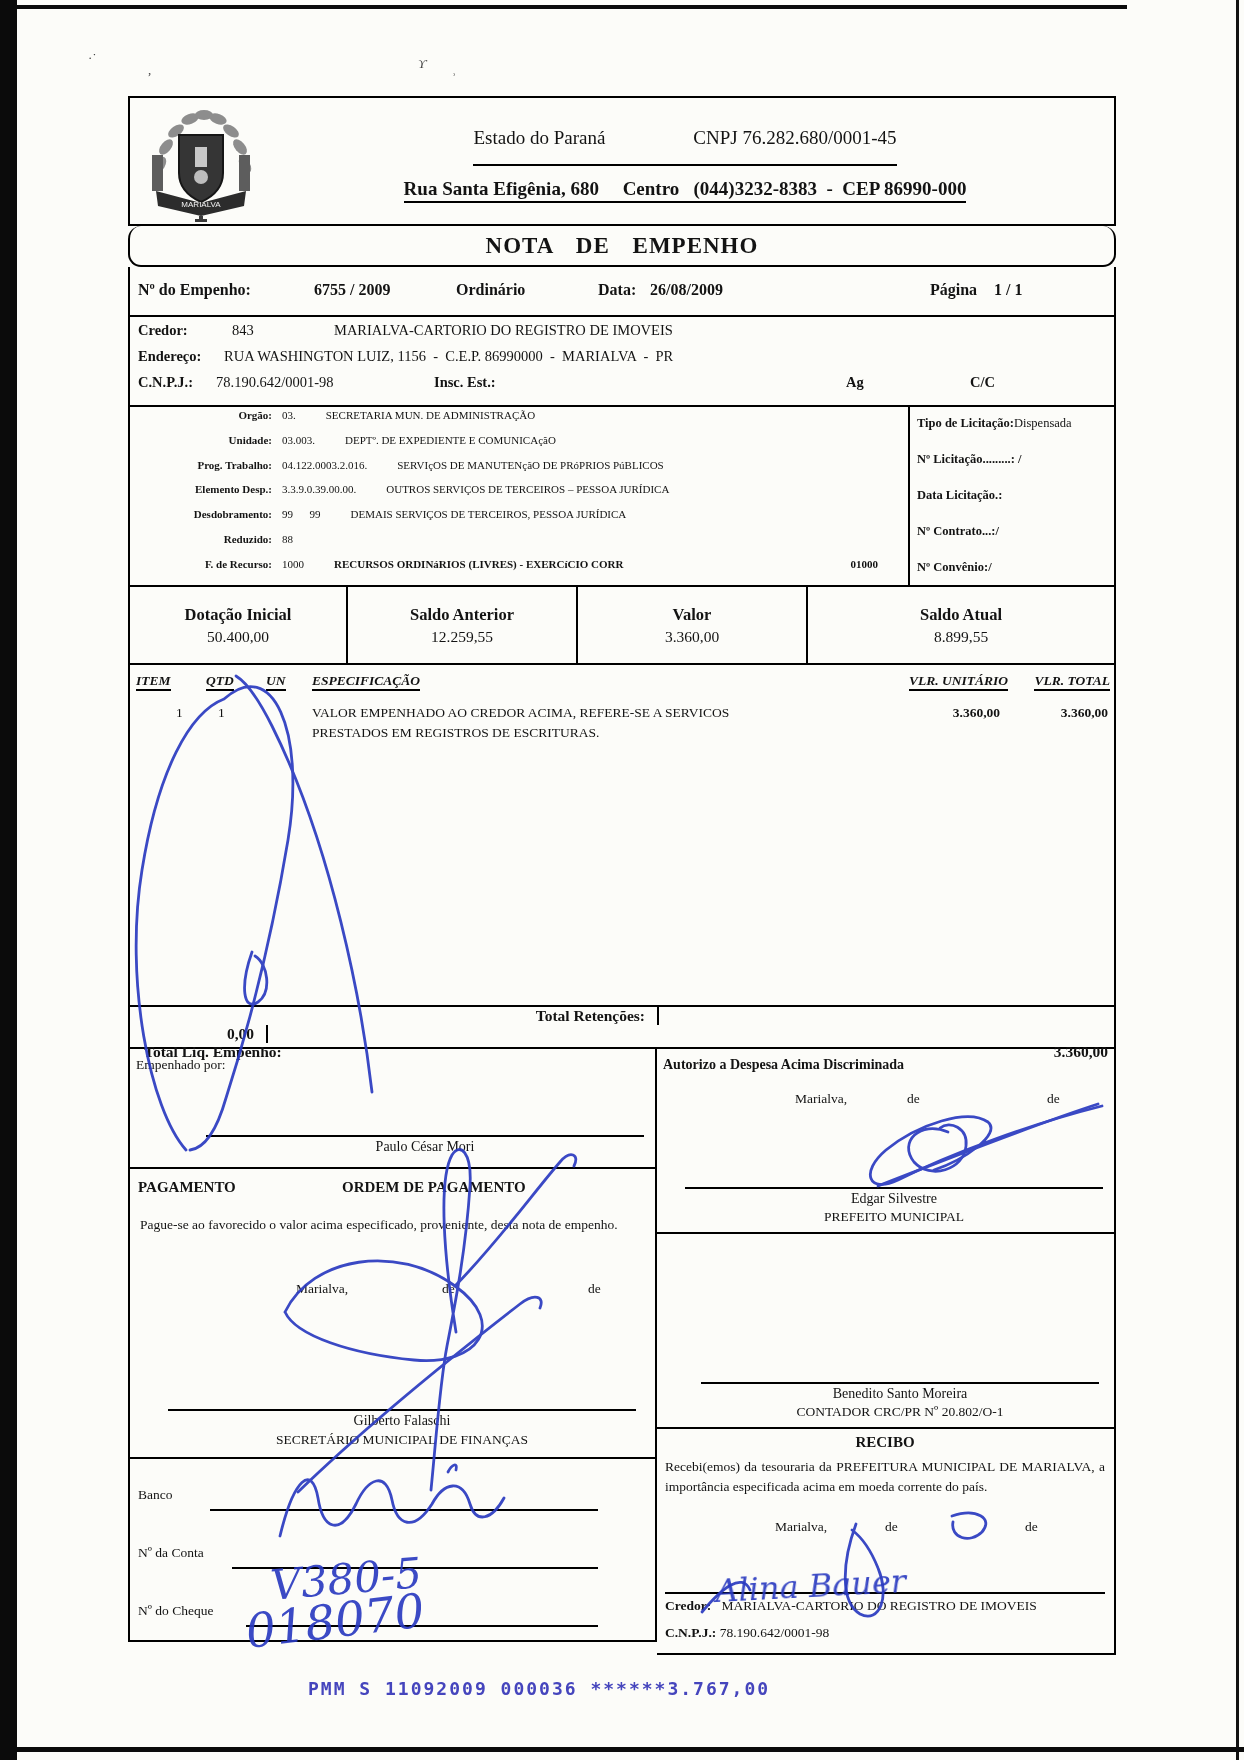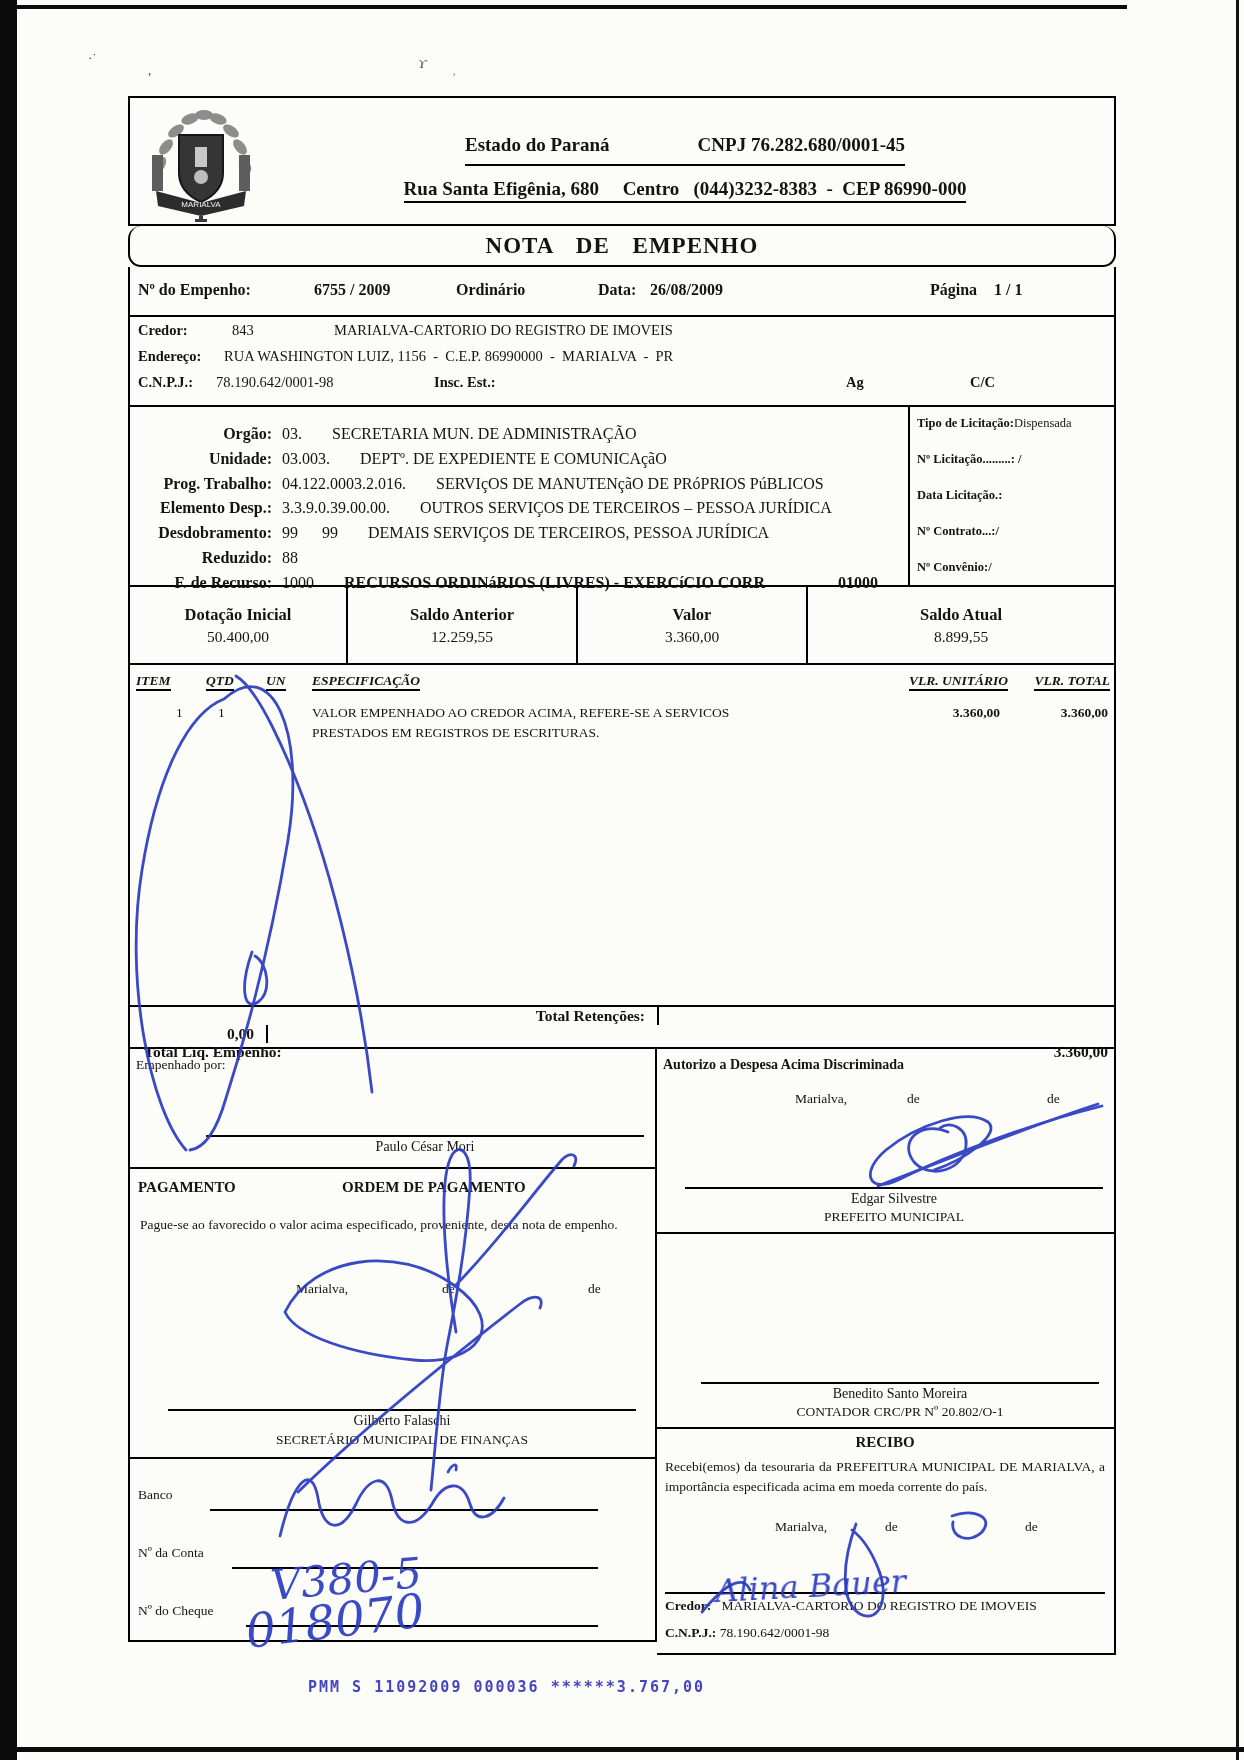--- a/index.html
+++ b/index.html
@@ -14,42 +14,42 @@
 
   .doc{position:absolute;left:128px;top:96px;width:988px;box-sizing:border-box;}
   .sec{box-sizing:border-box;border:2.5px solid #000;border-top:none;position:relative;background:transparent;}
   .sec.first{border-top:2.5px solid #000;}
 
   
   .hdr{height:130px;}
   .hdr-center{margin-left:132px;width:846px;text-align:center;padding-top:8px;}
   .h-title{display:inline-block;font-size:27px;font-weight:bold;letter-spacing:.3px;
            border-bottom:3px solid #000;padding-bottom:2px;text-decoration:underline;text-underline-offset:5px;}
-  .h-line2{display:inline-block;margin-top:10px;border-bottom:2.5px solid #000;padding-bottom:8px;font-size:19px;font-weight:bold;}
+  .h-line2{display:inline-block;margin-top:3px;border-bottom:2.5px solid #000;padding-bottom:15px;font-size:19px;font-weight:normal;}
   .h-line2 .gap{display:inline-block;width:88px;}
   .h-line3{display:inline-block;margin-top:12px;border-bottom:2.5px solid #000;padding-bottom:1px;font-size:19px;font-weight:bold;white-space:pre;}
   .brasao{position:absolute;left:12px;top:5px;}
 
   
   .tbar{height:41px;display:flex;align-items:center;justify-content:center;
         font-size:23px;font-weight:bold;word-spacing:16px;letter-spacing:1px;border-radius:13px;}
 
   
   .emp{height:50px;font-size:16px;font-weight:bold;}
   .emp span{position:absolute;top:14px;white-space:pre;}
 
   
   .cred{height:90px;font-size:14.5px;padding:5px 0 0 8px;}
   .cred .row{position:relative;height:26px;}
   .b{font-weight:bold;}
   .pre{white-space:pre;}
 
   
   .cls{height:180px;}
-  .cls-left{position:absolute;left:0;top:18px;width:782px;font-size:16px;}
+  .cls-left{position:absolute;left:0;top:2px;width:782px;font-size:11px;}
   .crow{position:relative;display:flex;align-items:baseline;height:24.8px;}
   .clab{width:142px;text-align:right;font-weight:bold;flex:none;}
   .ccode{margin-left:10px;white-space:pre;}
   .cdesc{margin-left:30px;white-space:pre;}
   .cextra{position:absolute;right:34px;font-weight:bold;}
   .lic{position:absolute;right:0;top:0;width:206px;height:100%;border-left:2.5px solid #000;
        box-sizing:border-box;display:flex;flex-direction:column;justify-content:space-between;
        padding:9px 5px 10px 7px;font-size:12.5px;font-weight:bold;}
 
   
@@ -79,21 +79,21 @@
   .br{width:459px;box-sizing:border-box;}
   .box{box-sizing:border-box;border-left:2.5px solid #000;border-bottom:2.5px solid #000;position:relative;font-size:13.5px;}
   .bl .box{border-right:2.5px solid #000;}
   .br .box{border-right:2.5px solid #000;border-left:none;}
   .sigline{position:absolute;border-top:2px solid #000;}
   .cname{position:absolute;text-align:center;font-size:14px;}
   .crole{position:absolute;text-align:center;font-size:13.5px;}
   .abs{position:absolute;white-space:pre;}
 
   .footer-dot{position:absolute;left:308px;top:1678px;font-family:"DejaVu Sans Mono",monospace;
-              font-weight:bold;font-size:15px;letter-spacing:2px;color:#4545bd;}
+              font-weight:bold;font-size:18px;letter-spacing:2px;color:#4545bd;}
 
   .ink{position:absolute;left:0;top:0;pointer-events:none;}
 </style>
 </head>
 <body>
 
 <div class="page">
   <div class="edge-left"></div>
   <div class="edge-top"></div>
   <div class="edge-right"></div>

